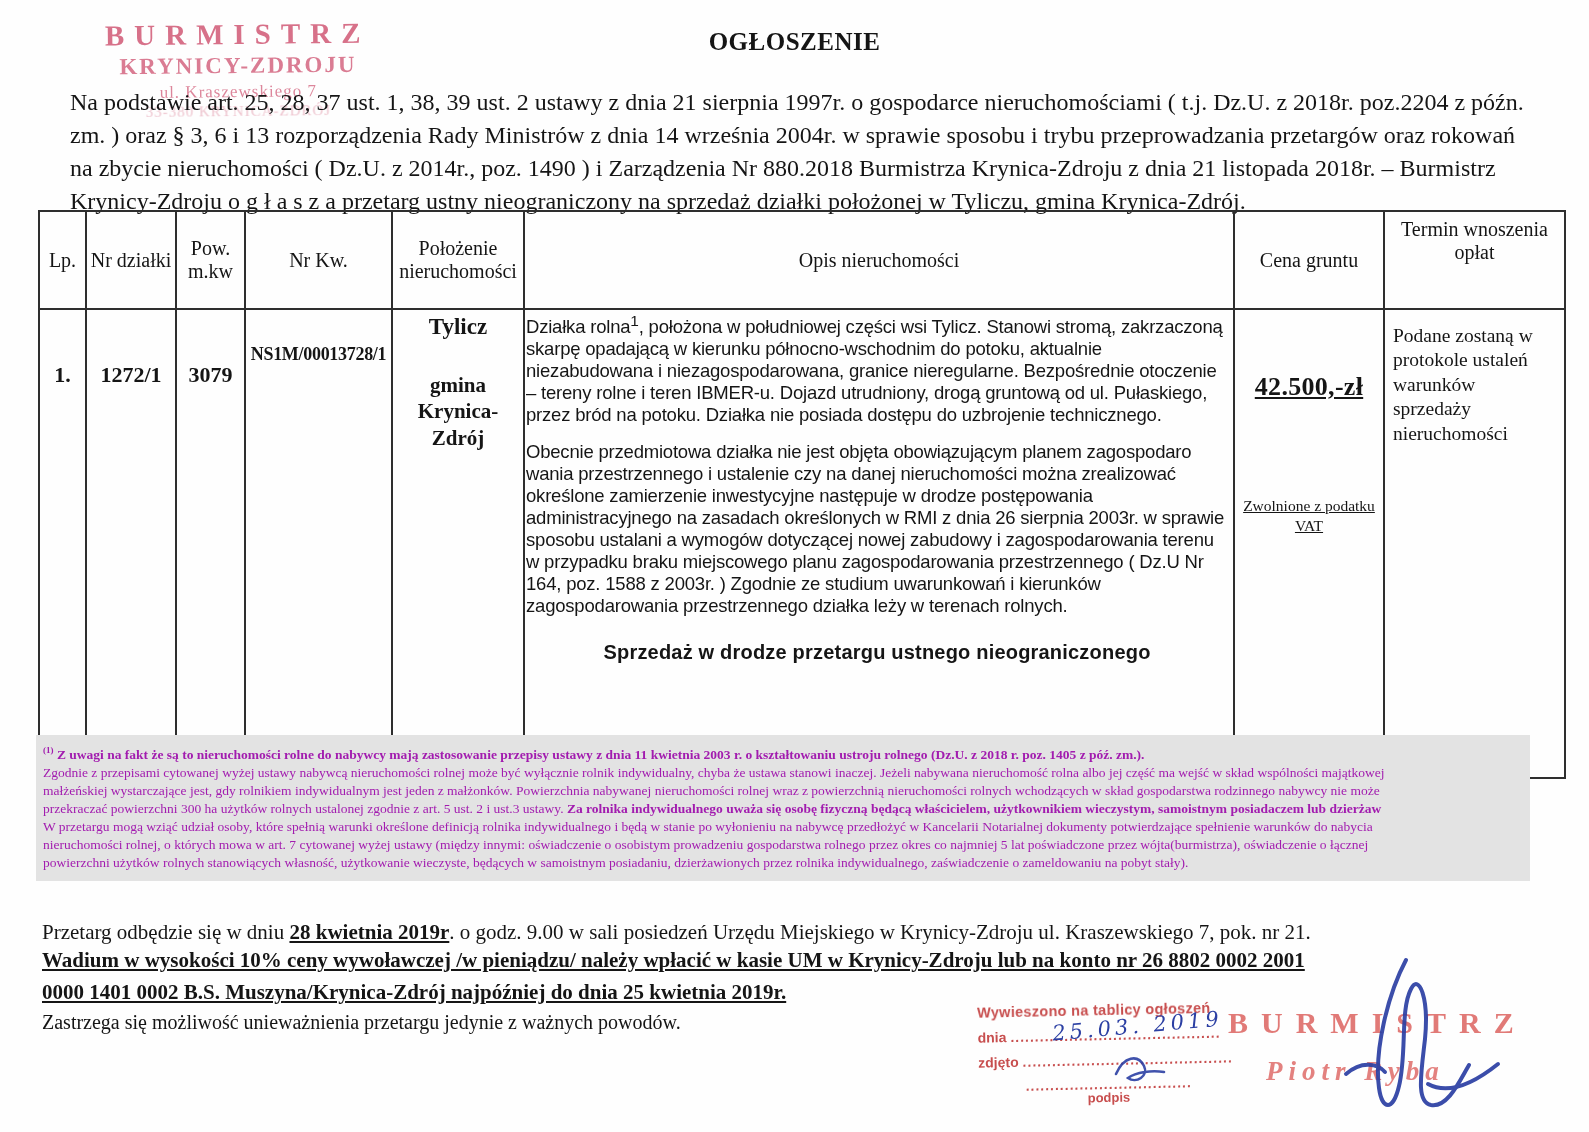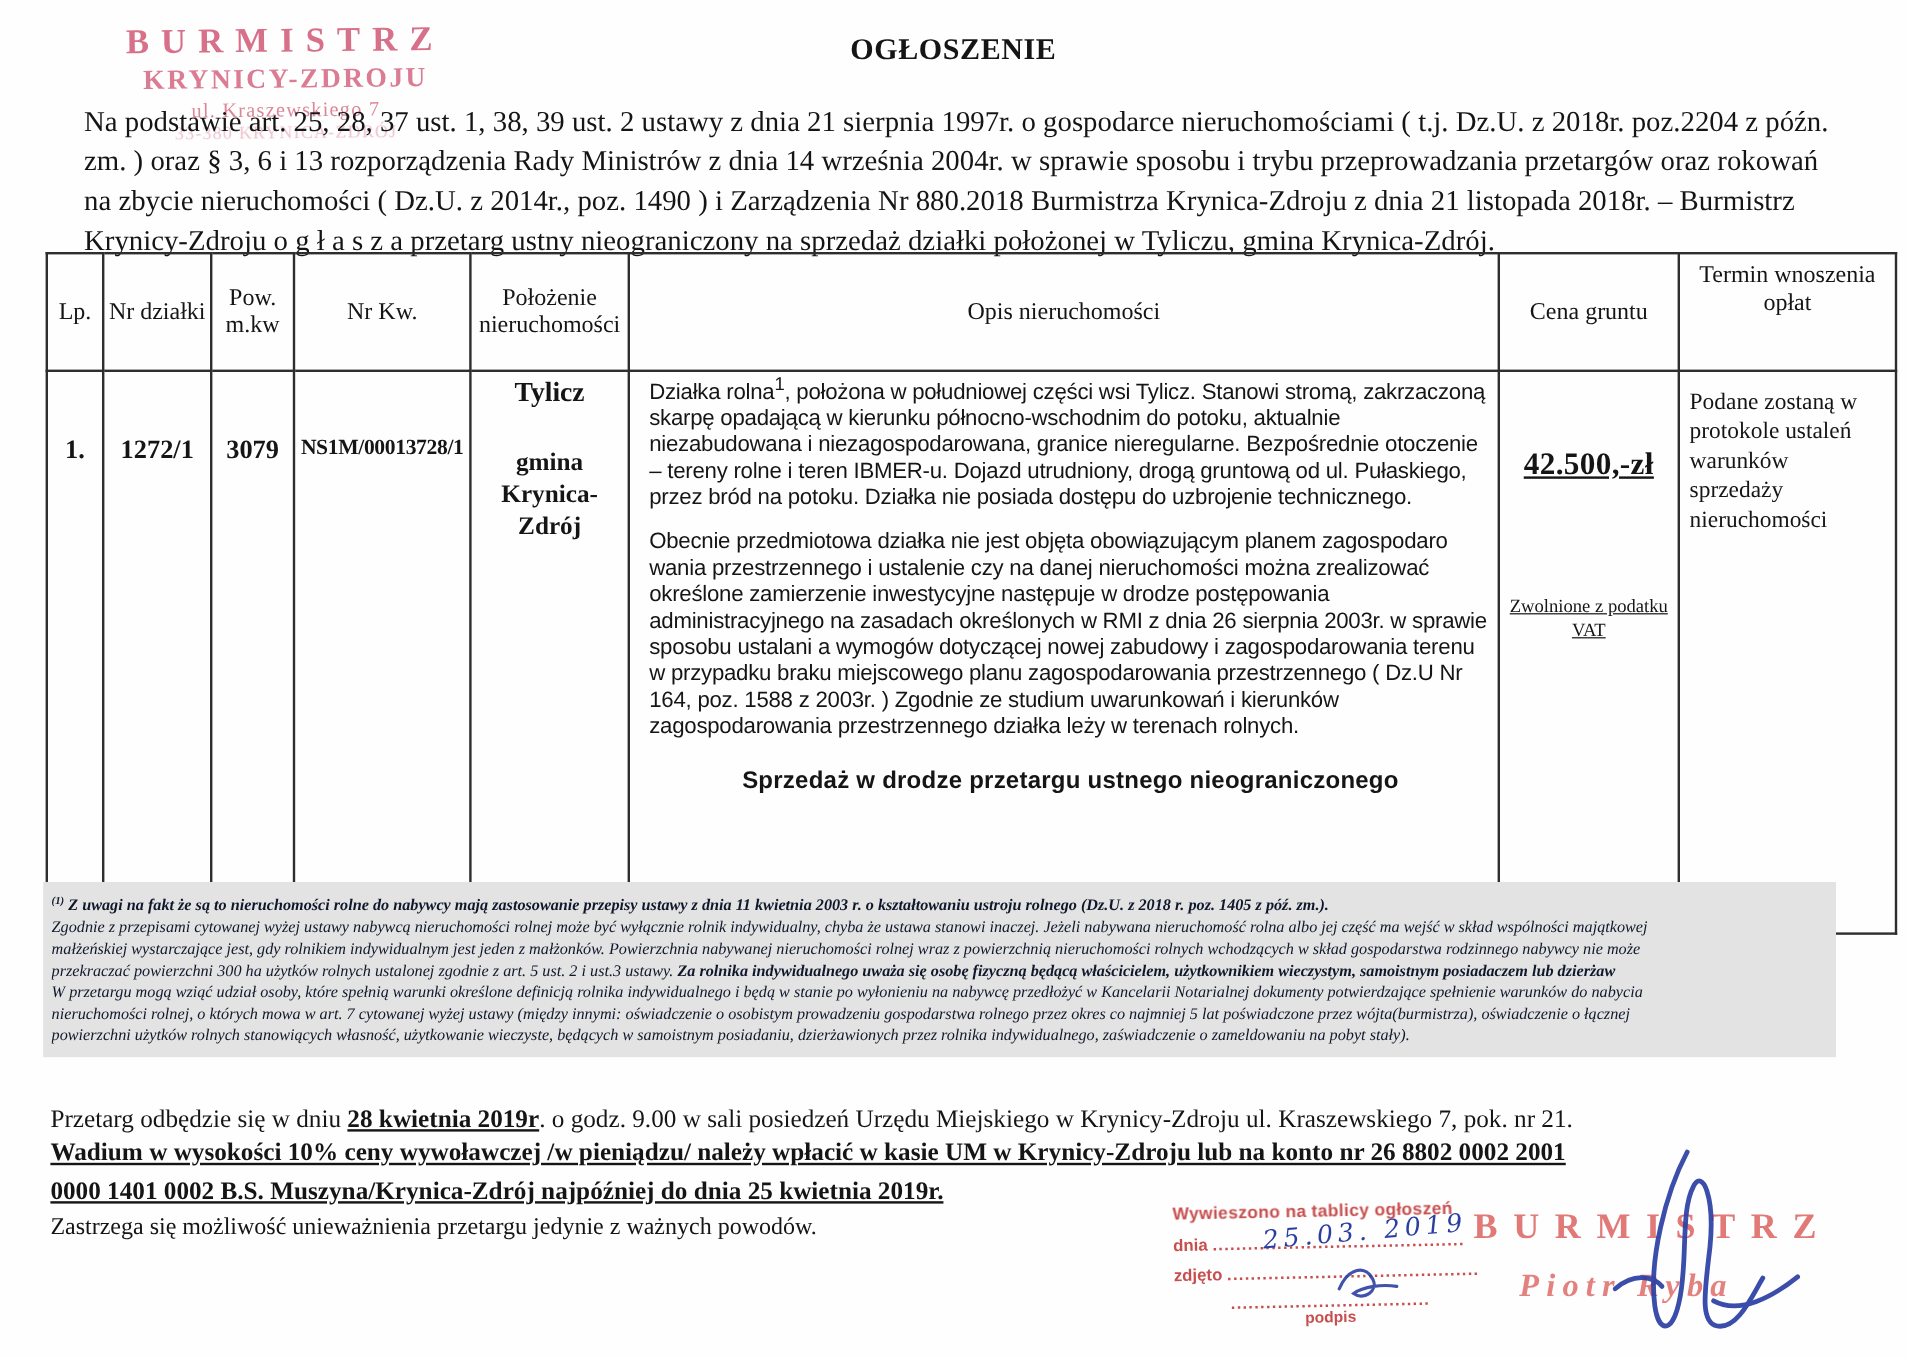--- a/index.html
+++ b/index.html
@@ -30,25 +30,25 @@
     position:absolute; left:38px; top:210px; border-collapse:collapse; table-layout:fixed;
     z-index:2; background:transparent;
   }
   .main-table th,.main-table td{border:2px solid #2e2e2e; padding:0; overflow:hidden;}
   .main-table th{font-weight:normal; font-size:20px; text-align:center; vertical-align:middle; height:90px;}
   th.c8{vertical-align:top; padding-top:6px;}
   .brow td{height:415px; vertical-align:top;}
   .c1{width:45px;} .c2{width:88px;} .c3{width:67px;} .c4{width:145px;}
   .c5{width:130px;} .c6{width:702px;} .c7{width:148px;} .c8{width:165px;}
   td.c1,td.c2,td.c3{text-align:center; font-weight:bold; font-size:22px; padding-top:52px;}
-  td.c4{text-align:center; font-weight:bold; font-size:18px; padding-top:52px; letter-spacing:-.3px;}
+  td.c4{text-align:center; font-weight:bold; font-size:18px; padding-top:34px; letter-spacing:-.3px;}
   td.c5{text-align:center;}
   .loc-name{font-size:23px; font-weight:bold; margin-top:4px;}
   .loc-commune{font-size:21px; margin-top:32px; line-height:1.25;font-weight:bold;}
-  td.c6{padding:2px 5px 0 16px;}
+  td.c6{padding:2px 5px 0 1px;}
   .desc{font-family:"Liberation Sans", sans-serif; font-size:18.5px; line-height:1.19; letter-spacing:-.2px;}
   .desc p{margin:0;}
   .desc .p2{margin-top:15px;}
   .desc-heading{
     font-family:"Liberation Sans", sans-serif; font-weight:bold; font-size:20px;
     text-align:center; margin-top:24px; letter-spacing:.2px;
   }
   td.c7{position:relative;}
   .price{
     position:absolute; left:0; top:62px; width:100%; text-align:center;
@@ -57,21 +57,21 @@
   .price-note{
     position:absolute; left:0; top:186px; width:100%; text-align:center;
     font-size:15.5px; line-height:1.3; text-decoration:underline;
   }
   td.c8{padding:14px 6px 0 8px; font-size:19.5px; line-height:1.25;}
   
   .footnote{
     position:absolute; left:36px; top:735px; width:1494px; background:#e3e3e3;
     padding:6px 8px 9px 7px; z-index:2; box-sizing:border-box;
   }
-  .fn-line{font-size:13.5px; line-height:18px; white-space:nowrap; overflow:hidden; color:#0f172a;font-style:italic;}
+  .fn-line{font-size:13.5px; line-height:18px; white-space:nowrap; overflow:hidden; color:#a21caf;}
   .fn-bold{font-weight:bold;}
   .fn-line sup{font-size:9px;}
   
   .bottom{position:absolute; left:42px; top:920px; width:1505px; z-index:2;}
   .bottom p{margin:0;}
   .bp1{font-size:21px; margin-bottom:5px;}
   .bu{font-weight:bold; text-decoration:underline;}
   .bp2{font-size:21px; font-weight:bold; text-decoration:underline; line-height:1.52; margin-bottom:5px;}
   .bp3,.bp4{font-size:20px; line-height:1.3; margin-top:3px;}
   

